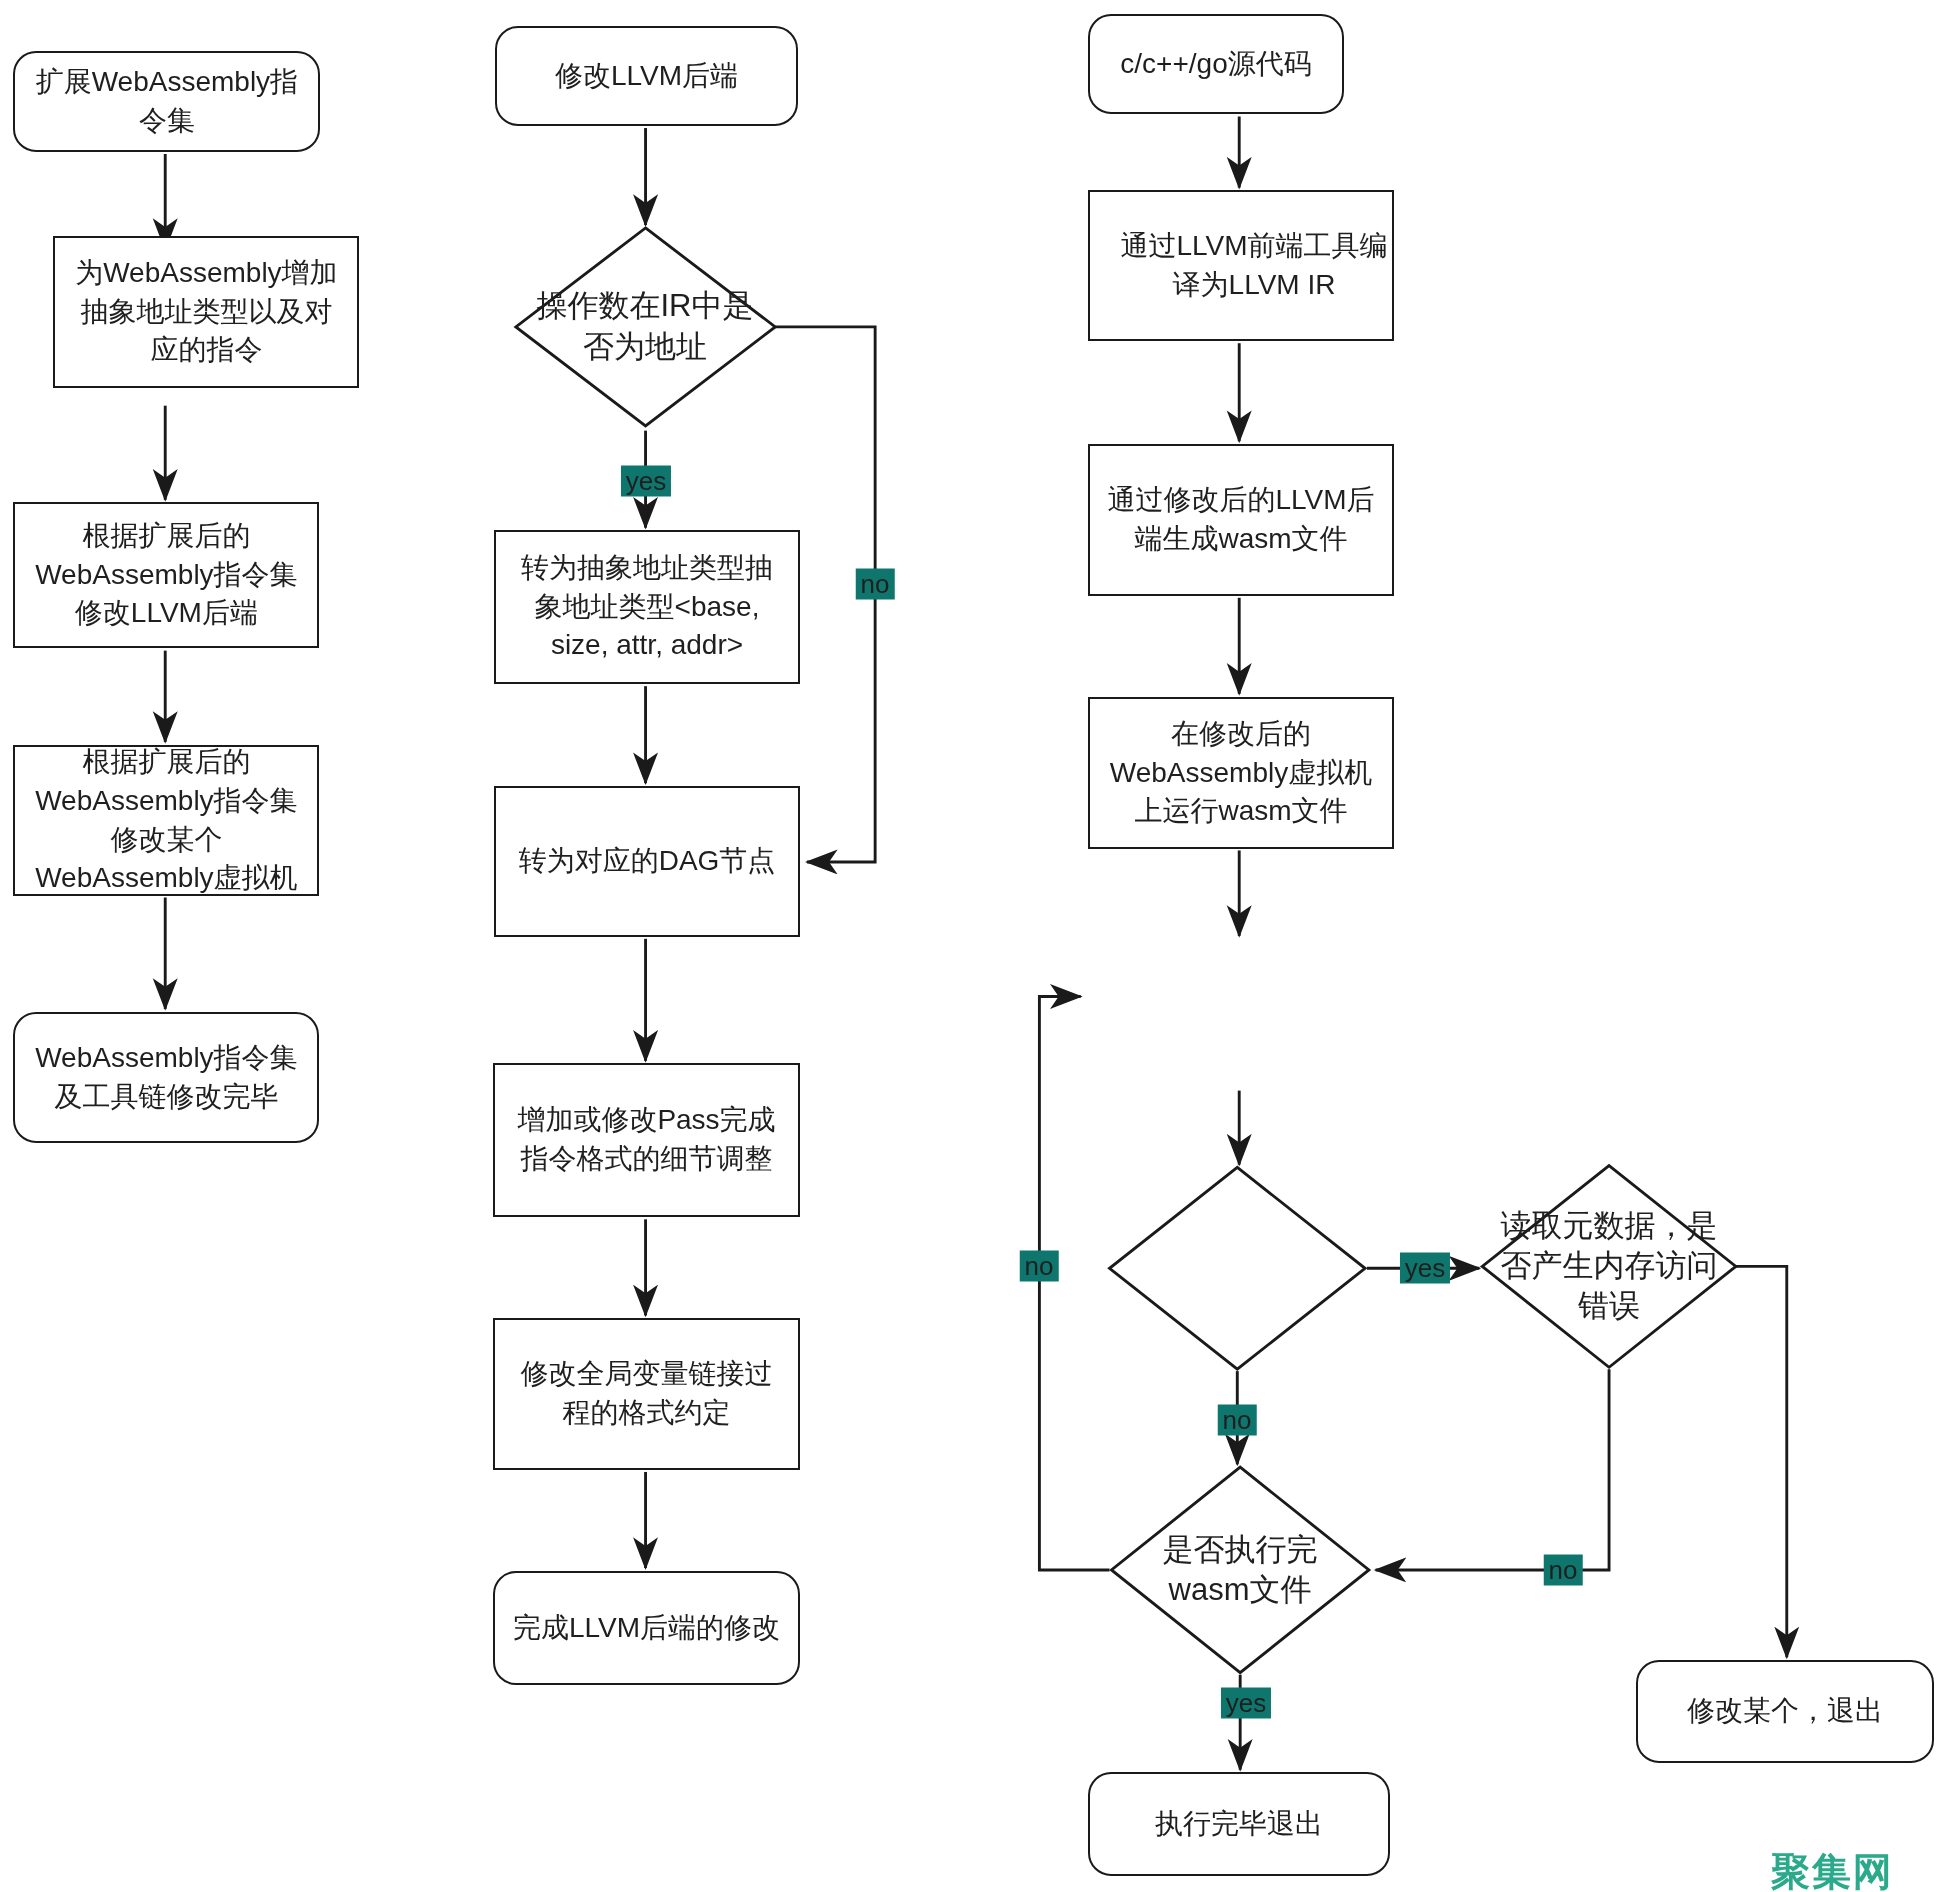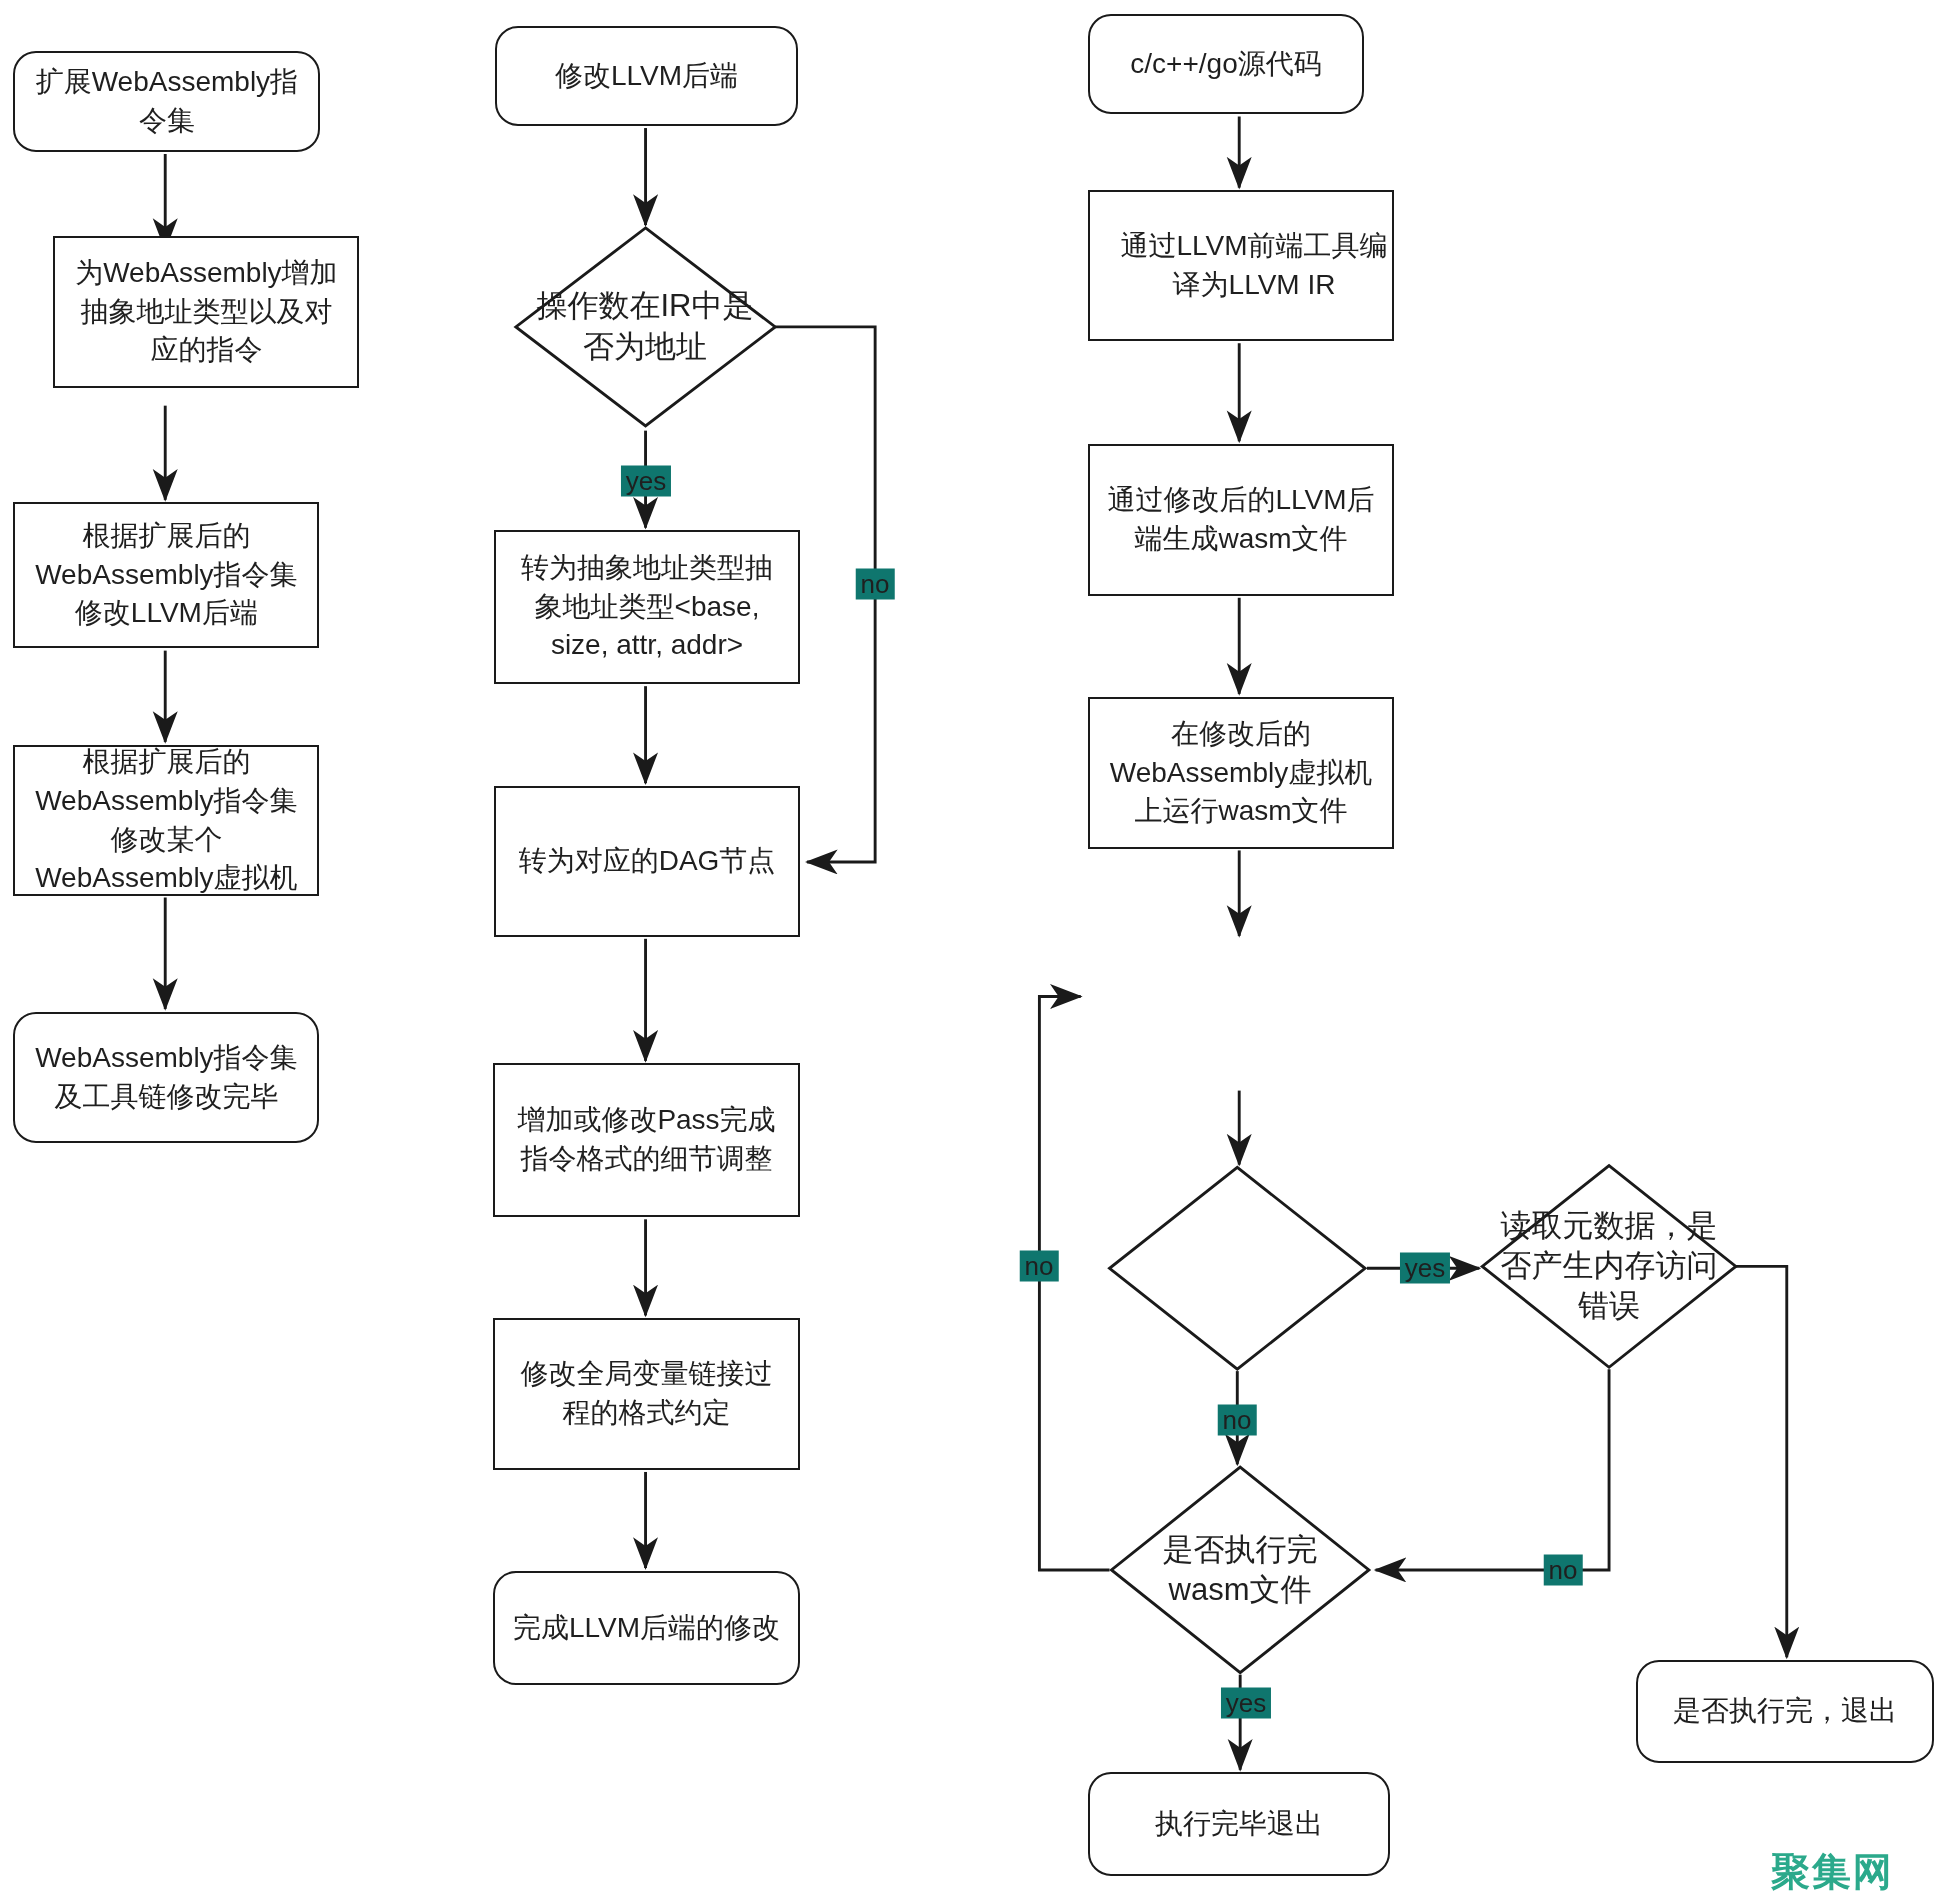--- a/index.html
+++ b/index.html
@@ -122,35 +122,35 @@
   <div class="node" style="left:494px; top:530px; width:306px; height:154px;">转为抽象地址类型抽
 象地址类型&lt;base,
 size, attr, addr&gt;</div>
   <div class="node" style="left:494px; top:786px; width:306px; height:151px;">转为对应的DAG节点</div>
   <div class="node" style="left:493px; top:1063px; width:307px; height:154px;">增加或修改Pass完成
 指令格式的细节调整</div>
   <div class="node" style="left:493px; top:1318px; width:307px; height:152px;">修改全局变量链接过
 程的格式约定</div>
   <div class="node rounded" style="left:493px; top:1571px; width:307px; height:114px;">完成LLVM后端的修改</div>
 
-  <div class="node rounded" style="left:1088px; top:14.4px; width:276px; height:100px;">c/c++/go源代码</div>
+  <div class="node rounded" style="left:1088px; top:14.4px; width:256px; height:100px;">c/c++/go源代码</div>
   <div class="node" style="left:1088px; top:190px; width:306px; height:151px;padding-left:26px;">通过LLVM前端工具编
 译为LLVM IR</div>
   <div class="node" style="left:1088px; top:444px; width:306px; height:152px;">通过修改后的LLVM后
 端生成wasm文件</div>
   <div class="node" style="left:1088px; top:697px; width:306px; height:152px;">在修改后的
 WebAssembly虚拟机
 上运行wasm文件</div>
   <div class="diamond-label" style="left:1490px; top:1172px; width:238px; height:188px;">读取元数据，是
 否产生内存访问
 错误</div>
   <div class="diamond-label" style="left:1119px; top:1474px; width:242px; height:192px;">是否执行完
 wasm文件</div>
   <div class="node rounded" style="left:1088px; top:1772px; width:302px; height:104px;">执行完毕退出</div>
-  <div class="node rounded" style="left:1636px; top:1660px; width:298px; height:103px;">是否执行完，退出</div>
+  <div class="node rounded" style="left:1636px; top:1660px; width:298px; height:103px;">修改某个，退出</div>
 
   <div class="edge-label" style="left:646px; top:481px;">yes</div>
   <div class="edge-label" style="left:875px; top:584px;">no</div>
   <div class="edge-label" style="left:1425px; top:1268px;">yes</div>
   <div class="edge-label" style="left:1237px; top:1420px;">no</div>
   <div class="edge-label" style="left:1563px; top:1570px;">no</div>
   <div class="edge-label" style="left:1246px; top:1703px;">yes</div>
   <div class="edge-label" style="left:1039px; top:1266px;">no</div>
 
   <div class="watermark" style="color: rgb(43, 169, 139);">聚集网</div>

